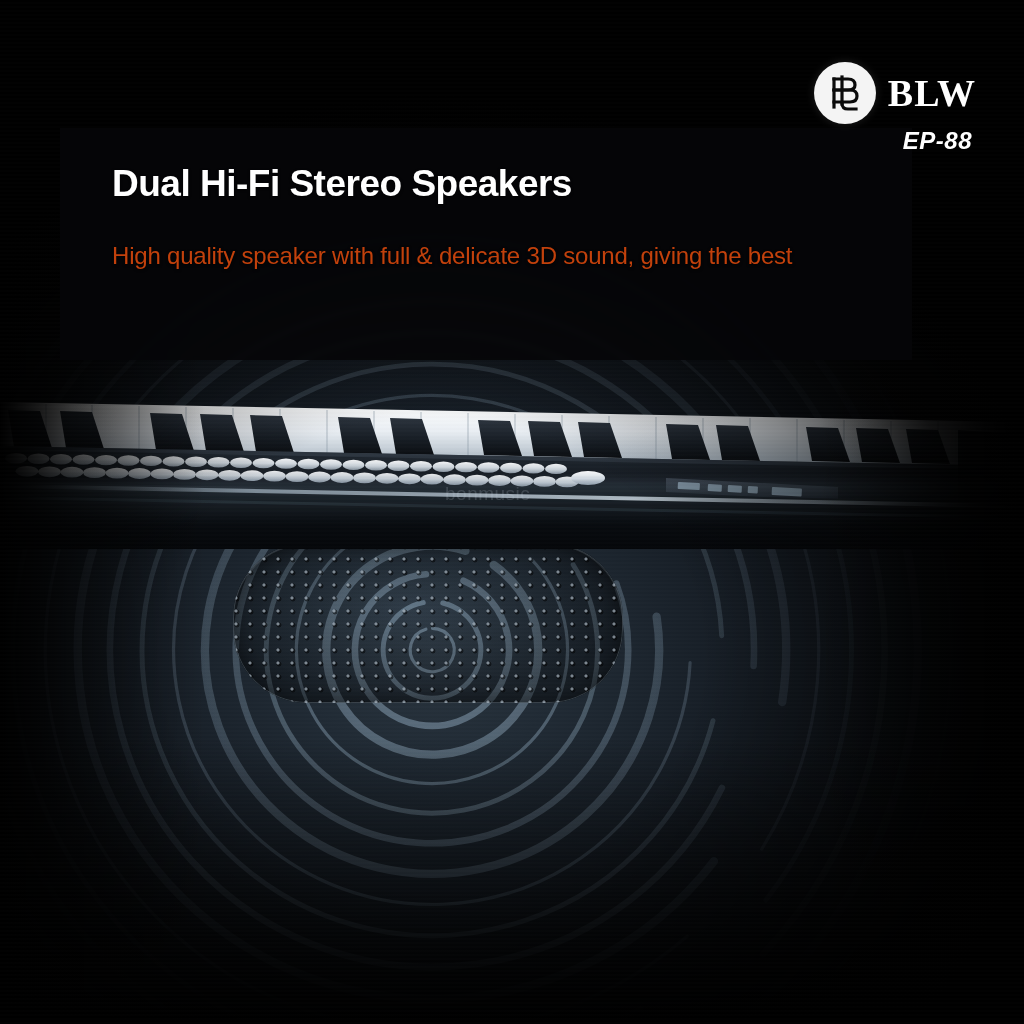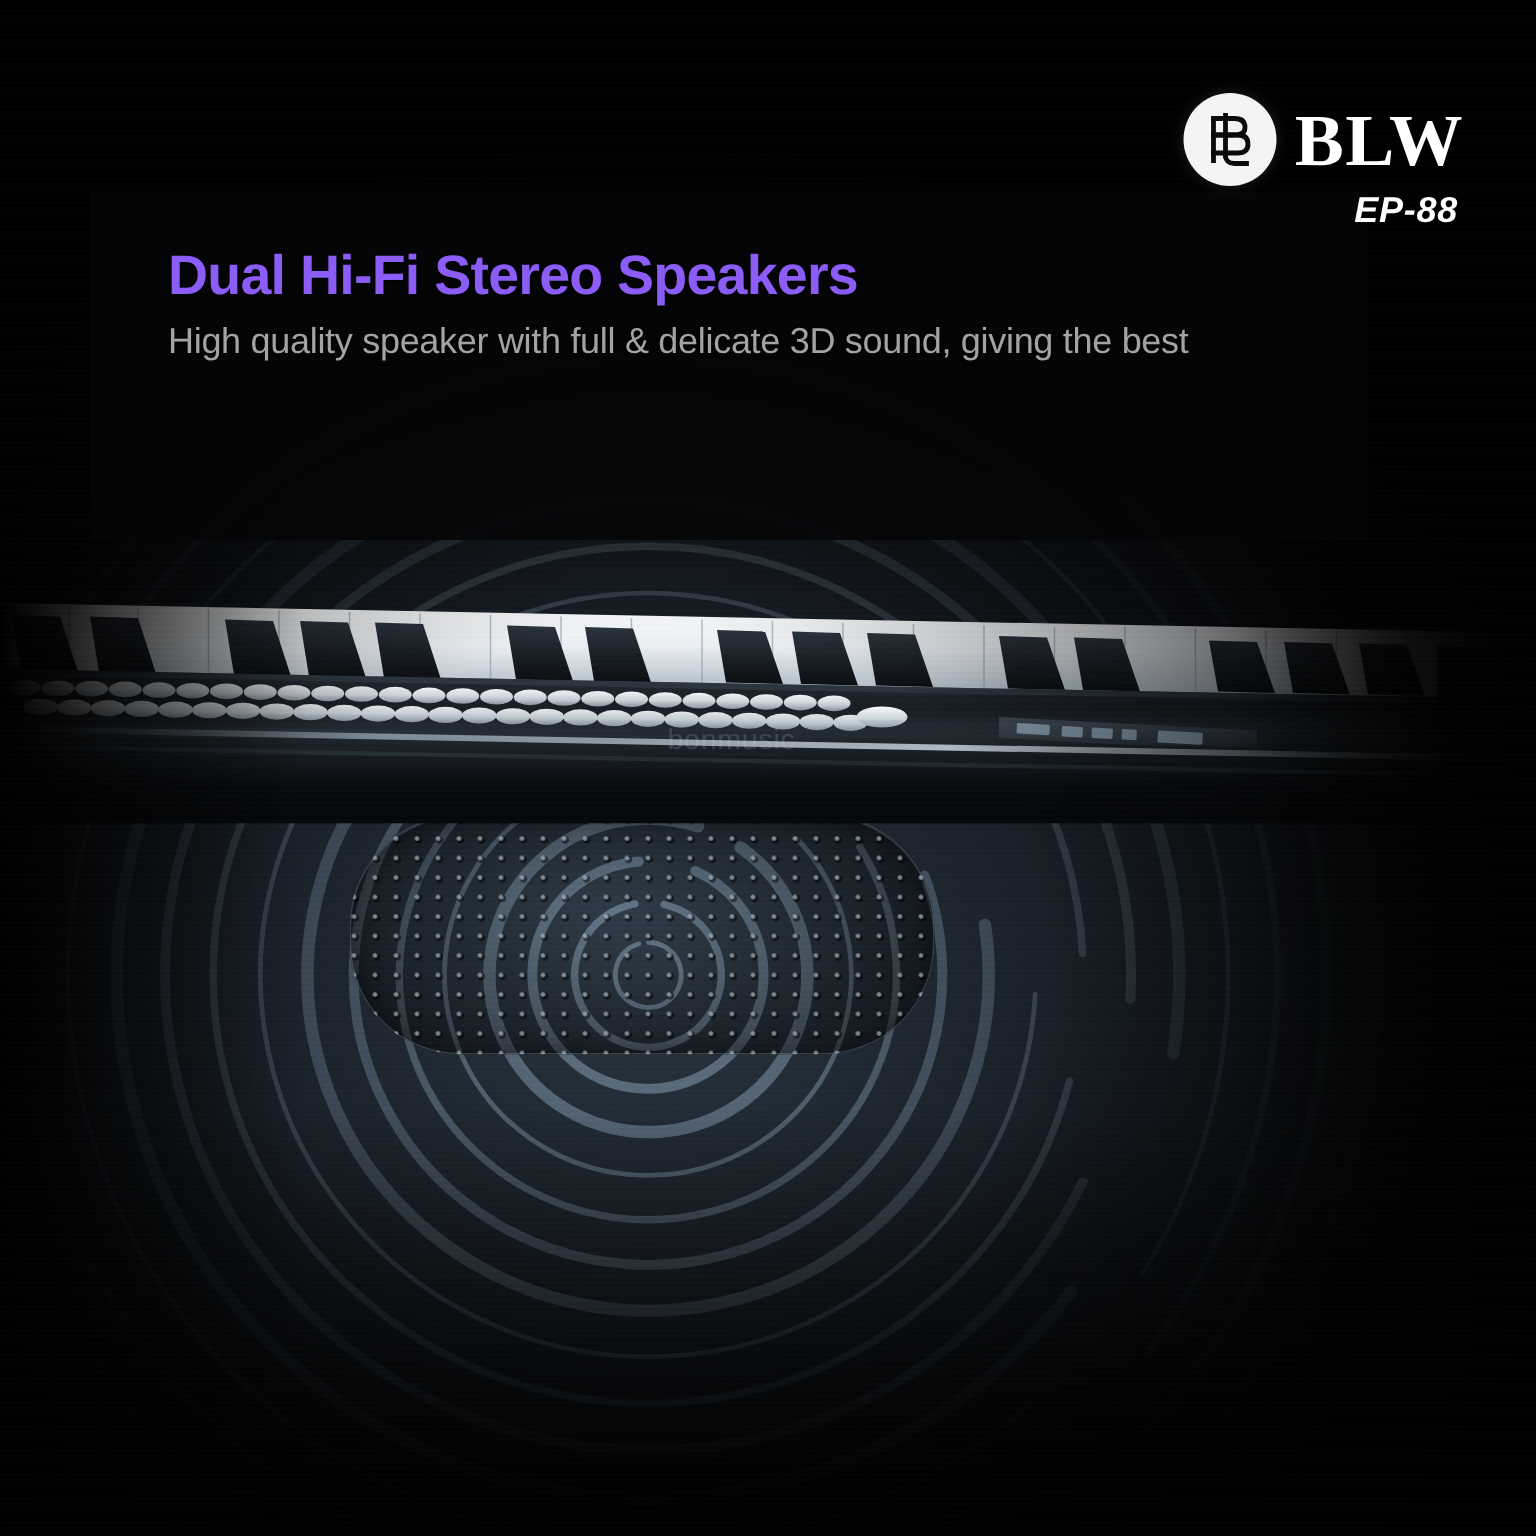--- a/index.html
+++ b/index.html
@@ -88,46 +88,46 @@
 
   
   .text-panel {
     position:absolute;
     left:60px; top:128px; width:852px; height:232px;
     background:rgba(5,6,8,.90);
     backdrop-filter:blur(2px);
   }
   .headline {
     position:absolute; left:112px; top:163px;
-    font-size:37px; font-weight:bold; color:#8b5cf6;
+    font-size:37px; font-weight:bold; color:#ffffff;
     letter-spacing:-.5px; white-space:nowrap;
     text-shadow:0 1px 3px rgba(0,0,0,.8);
     text-align:center;
   }
   .subcopy {
-    position:absolute; left:112px; top:212px; width:830px;
-    font-size:24px; font-weight:normal; color:#a3a3a3;
+    position:absolute; left:112px; top:240px; width:830px;
+    font-size:24px; font-weight:normal; color:#c2410c;
     line-height:1.34; letter-spacing:-.2px;
     text-shadow:0 1px 3px rgba(0,0,0,.8);
   }
   .subcopy .line { display:block; white-space:nowrap; }
 
   
   .brand { position:absolute; right:48px; top:62px; text-align:right; }
   .brand-row { display:flex; align-items:center; gap:12px; justify-content:flex-end; }
   .brand-mark {
     width:62px; height:62px; border-radius:50%;
     background:#f4f4f4;
     display:flex; align-items:center; justify-content:center;
     box-shadow:0 0 10px rgba(255,255,255,.12);
     flex:0 0 auto;
   }
   .brand-word {
     font-family:"Liberation Serif", serif;
-    font-size:49px; font-weight:bold; color:#ffffff;
+    font-size:38px; font-weight:bold; color:#ffffff;
     letter-spacing:1px; line-height:1;
   }
   .brand-model {
     font-size:24px; font-weight:bold; font-style:italic;
     color:#ffffff; letter-spacing:.5px;
     margin-top:3px; margin-right:4px;
   }
 
   .watermark {
     position:absolute; left:445px; top:483px;

